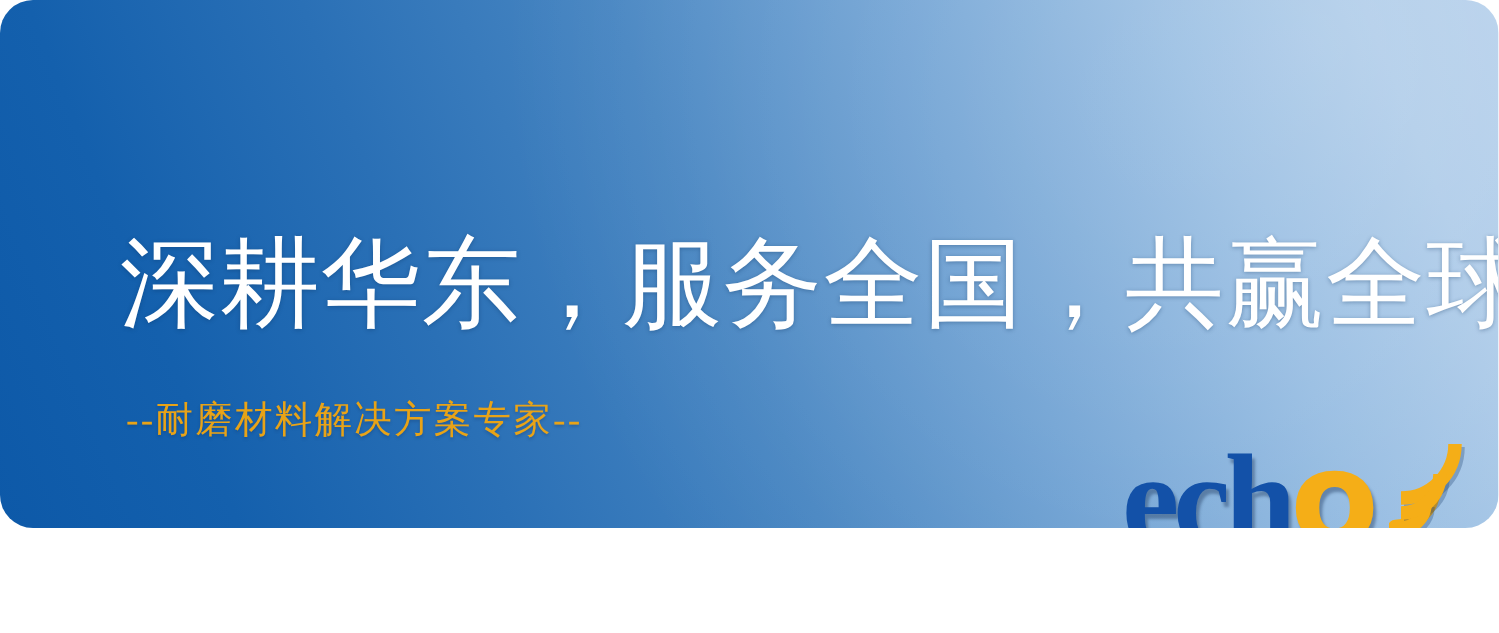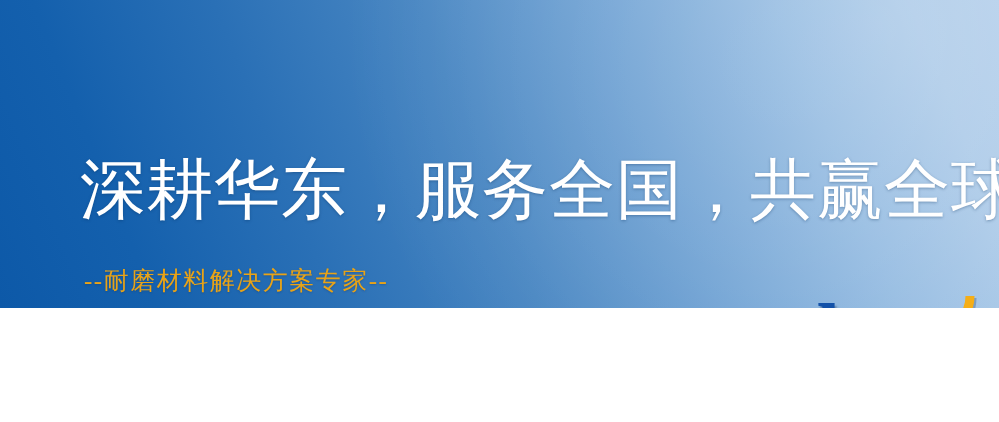--- a/index.html
+++ b/index.html
@@ -4,34 +4,35 @@
 <title>Echo Machinery Banner</title>
 <style>
   html, body {
     margin: 0;
     padding: 0;
     background: #ffffff;
   }
   #banner {
     position: relative;
     width: 999px;
-    height: 308px;
+    height: 352px;
     overflow: hidden;
     font-family: "Liberation Sans", sans-serif;
     
     background:
       linear-gradient(68deg,
         #0d59a8 0%,
         #1460ad 14%,
         #2a70b6 30%,
         #4886c2 48%,
         #6b9fd2 64%,
         #8fb8e0 80%,
         #a7c7e7 92%,
         #aecbe9 100%);
+    border-radius: 22px;
   }
   
   #banner-sheen {
     position: absolute;
     inset: 0;
     background: radial-gradient(circle at 88% 8%, rgba(255,255,255,0.22) 0%, rgba(255,255,255,0.0) 58%);
     pointer-events: none;
   }
 
   #headline {

